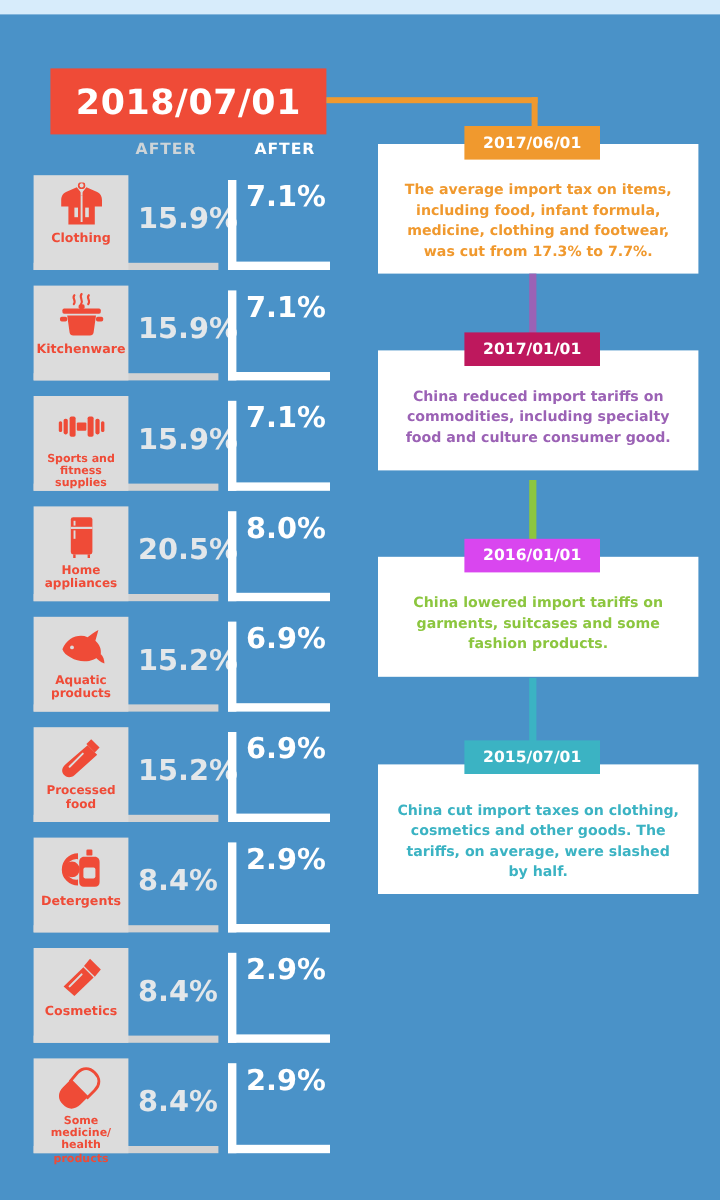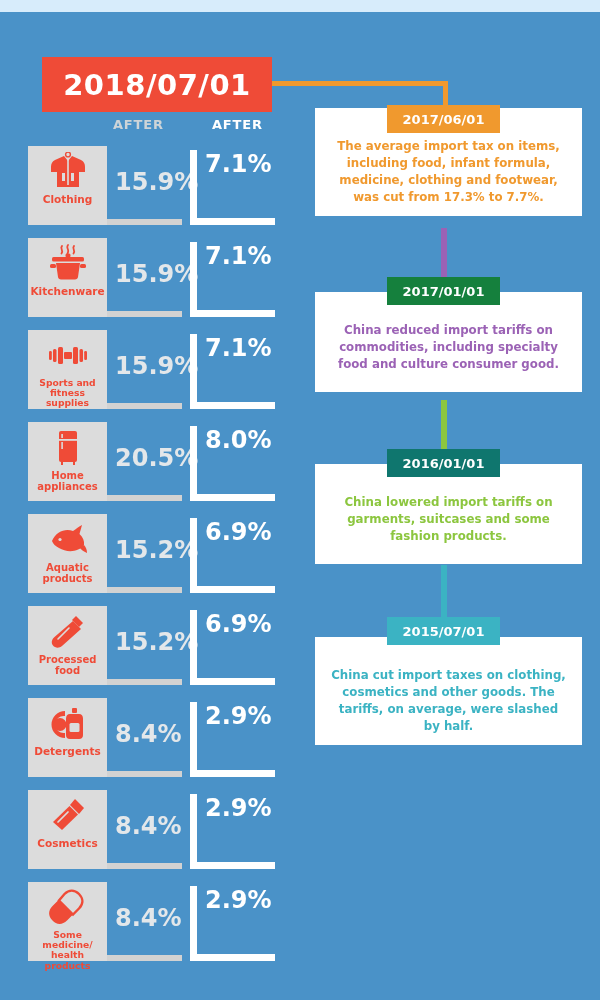--- a/index.html
+++ b/index.html
@@ -330,38 +330,38 @@
           <span class="icon-label small">Some medicine/<br>health products</span>
         </div>
         <div class="before-value">8.4%</div>
         <div class="after-stem"></div>
         <div class="after-base"></div>
         <div class="after-value">2.9%</div>
       </div>
     </div>
 
   <div id="timeline-container">
-      <div class="tl-card" style="top: 108px; height: 108px;">
+      <div class="tl-card" style="top: 120px; height: 108px;">
         <div class="tl-text" style="color: rgb(240, 153, 46);">The average import tax on items, including food, infant formula, medicine, clothing and footwear, was cut from 17.3% to 7.7%.</div>
       </div>
       <div class="tl-chip" style="top: 105px; background: rgb(240, 153, 46);">
         <span>2017/06/01</span>
       </div>
       <div class="tl-stem" style="top: 228px; height: 50px; background: rgb(155, 98, 181);"></div>
       <div class="tl-card" style="top: 292px; height: 100px;">
         <div class="tl-text" style="color: rgb(155, 98, 181);">China reduced import tariffs on commodities, including specialty food and culture consumer good.</div>
       </div>
-      <div class="tl-chip" style="top: 277px; background: #15803d; text-align: right;">
+      <div class="tl-chip" style="top: 277px; background: #be185d; text-align: right;">
         <span>2017/01/01</span>
       </div>
       <div class="tl-stem" style="top: 400px; height: 50px; background: rgb(140, 198, 63);"></div>
       <div class="tl-card" style="top: 464px; height: 100px;">
         <div class="tl-text" style="color: rgb(140, 198, 63);">China lowered import tariffs on garments, suitcases and some fashion products.</div>
       </div>
-      <div class="tl-chip" style="top: 449px; background: #0f766e;">
+      <div class="tl-chip" style="top: 449px; background: #d946ef;">
         <span>2016/01/01</span>
       </div>
       <div class="tl-stem" style="top: 565px; height: 54px; background: rgb(59, 179, 195);"></div>
       <div class="tl-card" style="top: 637px; height: 108px;">
         <div class="tl-text" style="color: rgb(59, 179, 195);">China cut import taxes on clothing, cosmetics and other goods. The tariffs, on average, were slashed by half.</div>
       </div>
       <div class="tl-chip" style="top: 617px; background: rgb(59, 179, 195);">
         <span>2015/07/01</span>
       </div>
     </div>

